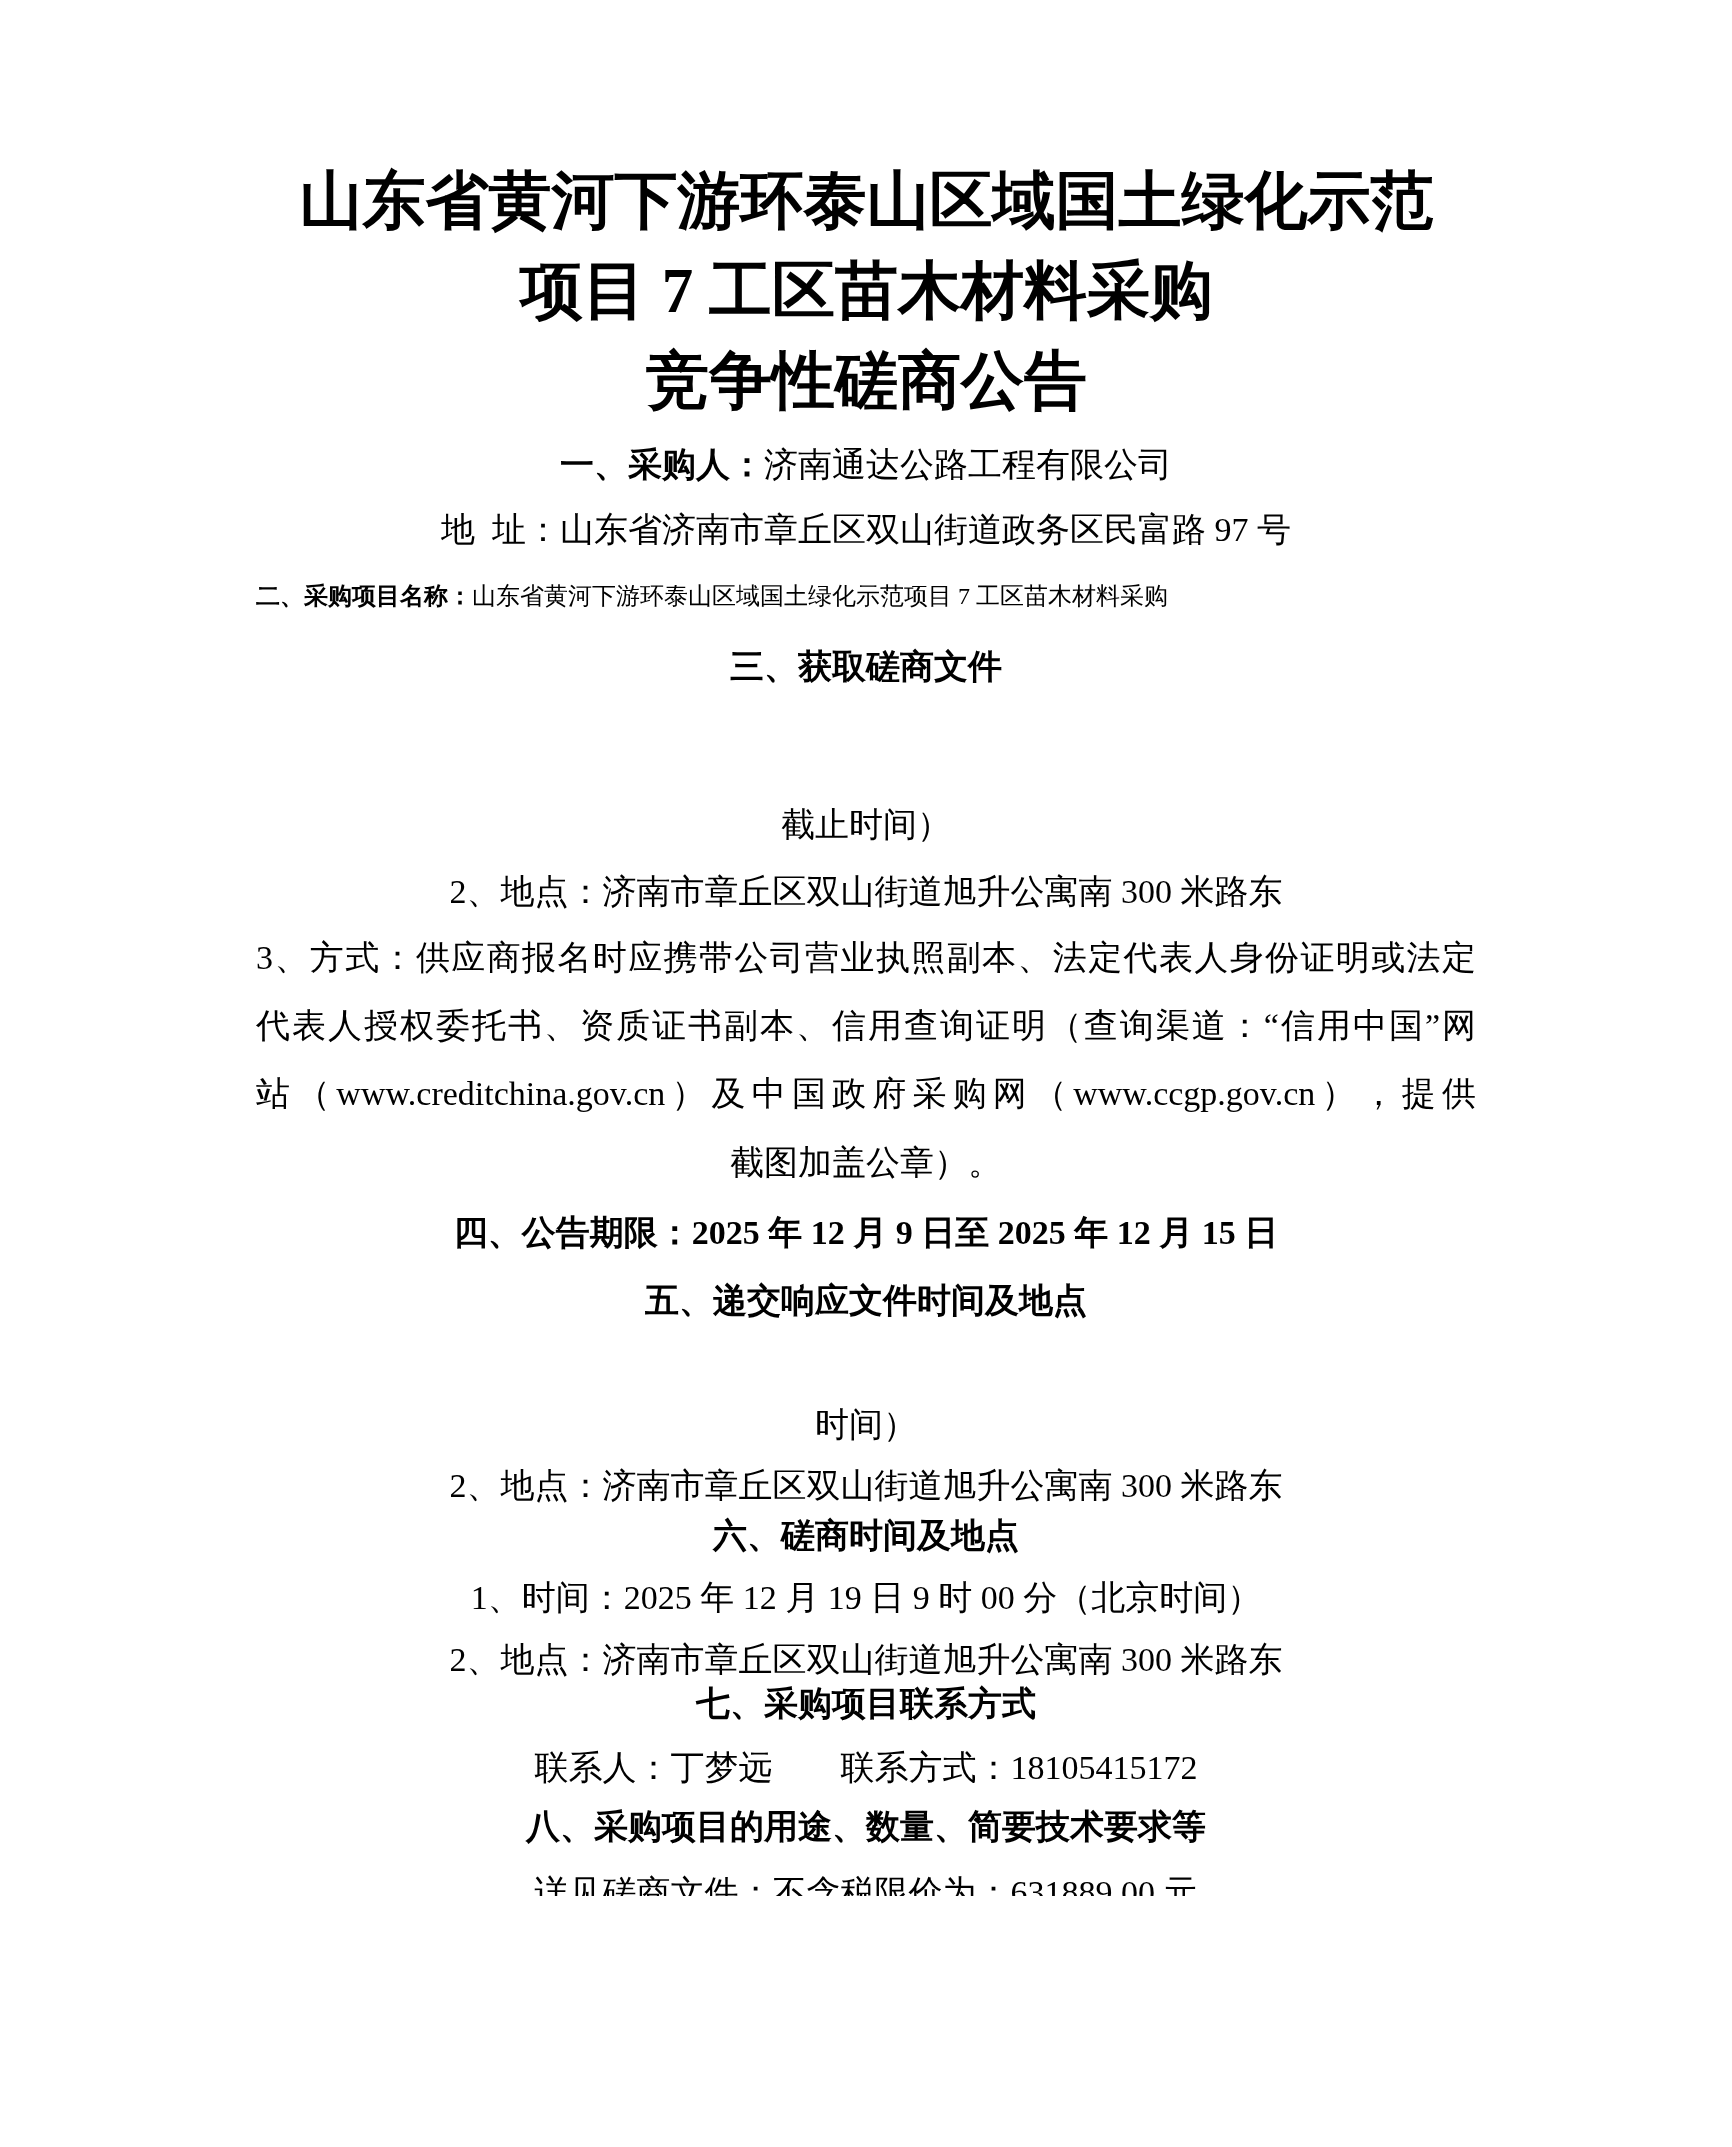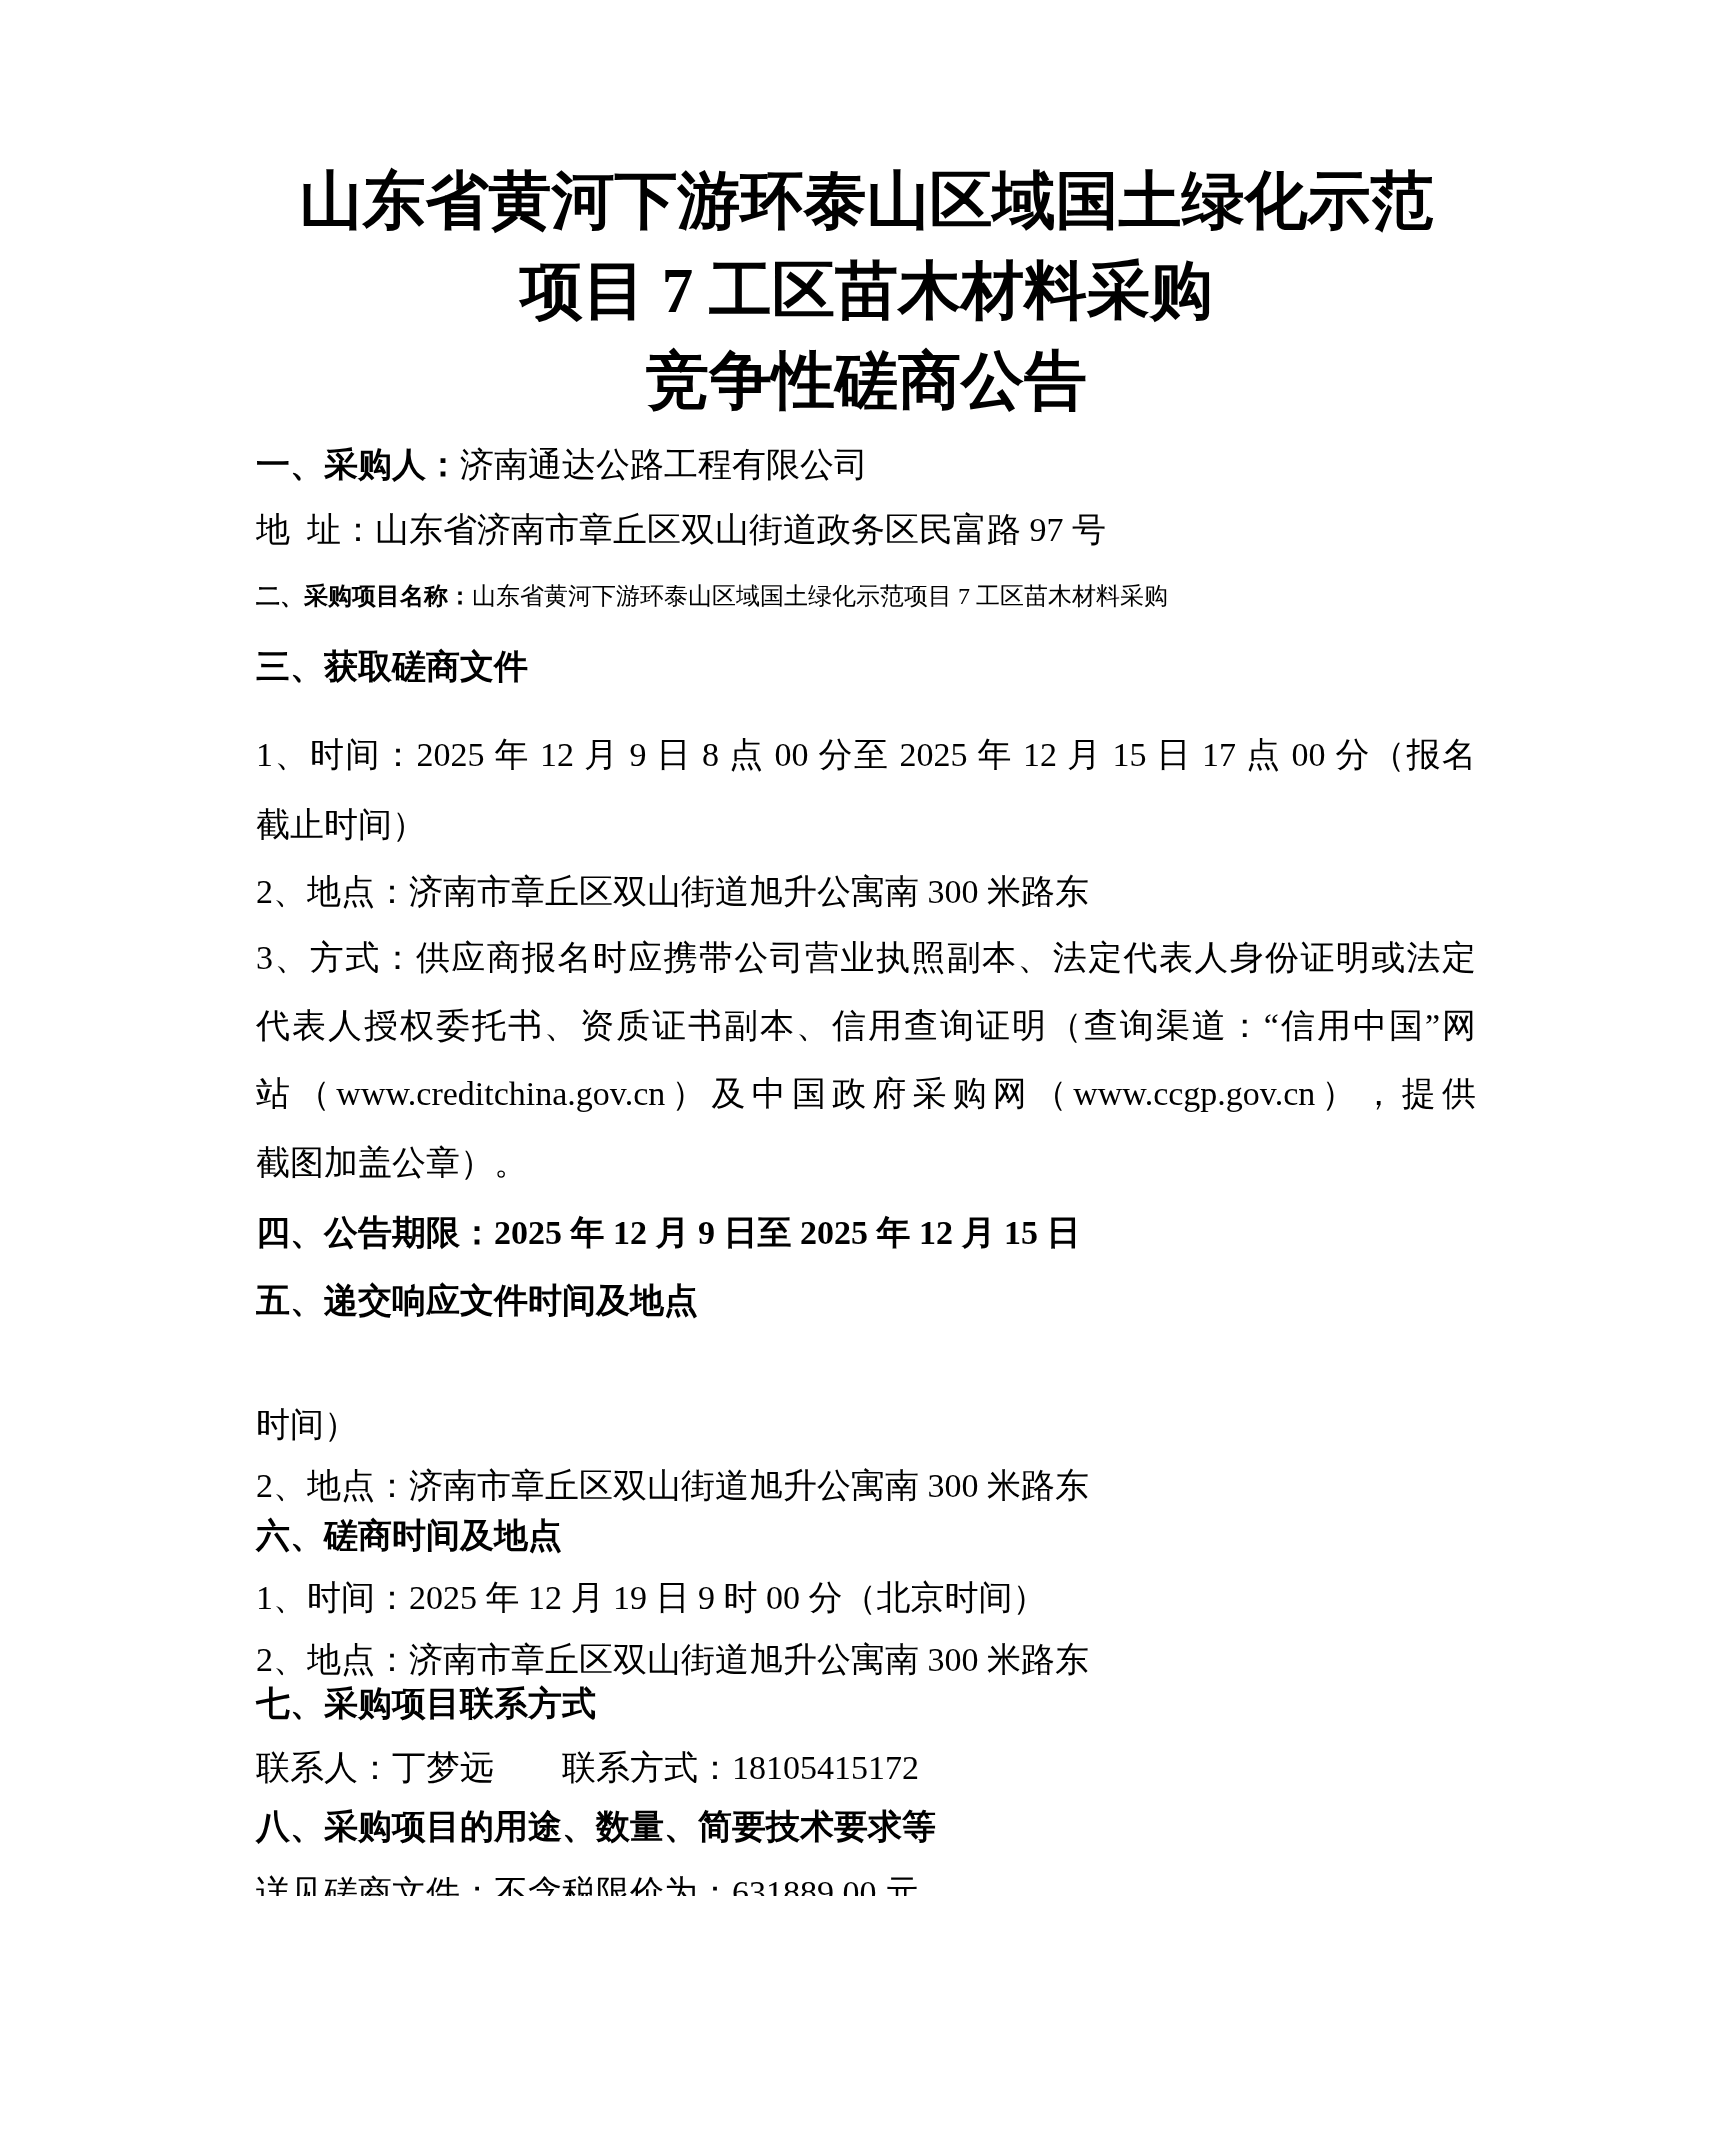--- a/index.html
+++ b/index.html
@@ -26,20 +26,21 @@
     line-height: 1.25;
     white-space: pre;
   }
   .line {
     position: absolute;
     left: 256px;
     width: 1220px;
     font-size: 34px;
     line-height: 1.25;
     white-space: pre-wrap;
+    text-align: center;
   }
   .j {
     white-space: normal;
     text-align: justify;
     text-align-last: justify;
   }
   .b {
     font-weight: bold;
   }
   .condensed {
@@ -57,21 +58,20 @@
   <div class="tline" style="top:252px">项目 7 工区苗木材料采购</div>
   <div class="tline" style="top:342px">竞争性磋商公告</div>
 
   <div class="line" style="top:444px"><span class="b">一、采购人：</span><span>济南通达公路工程有限公司</span></div>
 
   <div class="line" style="top:509px">地  址：山东省济南市章丘区双山街道政务区民富路 97 号</div>
 
   <div class="line condensed" style="top:581px"><span class="b">二、采购项目名称：</span><span>山东省黄河下游环泰山区域国土绿化示范项目 7 工区苗木材料采购</span></div>
 
   <div class="line b" style="top:646px">三、获取磋商文件</div>
-  <div class="line j" style="top:734px">1、时间：2025 年 12 月 9 日 8 点 00 分至 2025 年 12 月 15 日 17 点 00 分（报名</div>
   <div class="line" style="top:804px">截止时间）</div>
   <div class="line" style="top:871px">2、地点：济南市章丘区双山街道旭升公寓南 300 米路东</div>
   <div class="line j" style="top:937px">3、方式：供应商报名时应携带公司营业执照副本、法定代表人身份证明或法定</div>
   <div class="line j" style="top:1005px">代表人授权委托书、资质证书副本、信用查询证明（查询渠道：“信用中国”网</div>
   <div class="line j" style="top:1073px">站（www.creditchina.gov.cn）及中国政府采购网（www.ccgp.gov.cn），提供</div>
   <div class="line" style="top:1142px">截图加盖公章）。</div>
 
   <div class="line b" style="top:1212px">四、公告期限：2025 年 12 月 9 日至 2025 年 12 月 15 日</div>
 
   <div class="line b" style="top:1280px">五、递交响应文件时间及地点</div>

